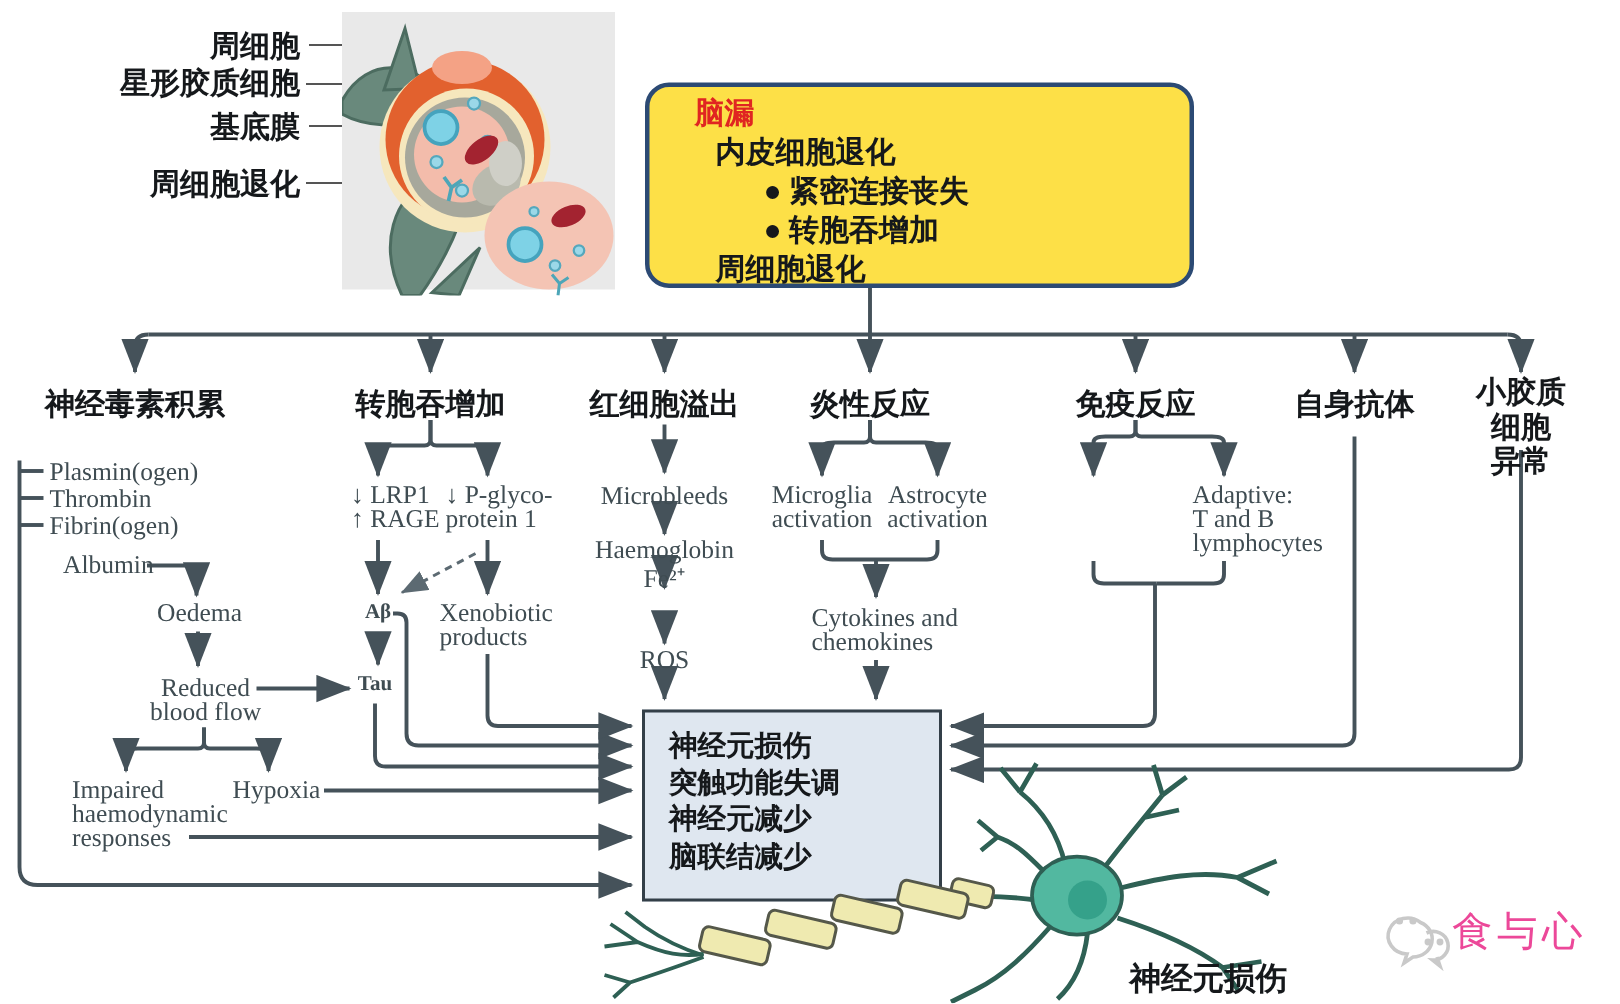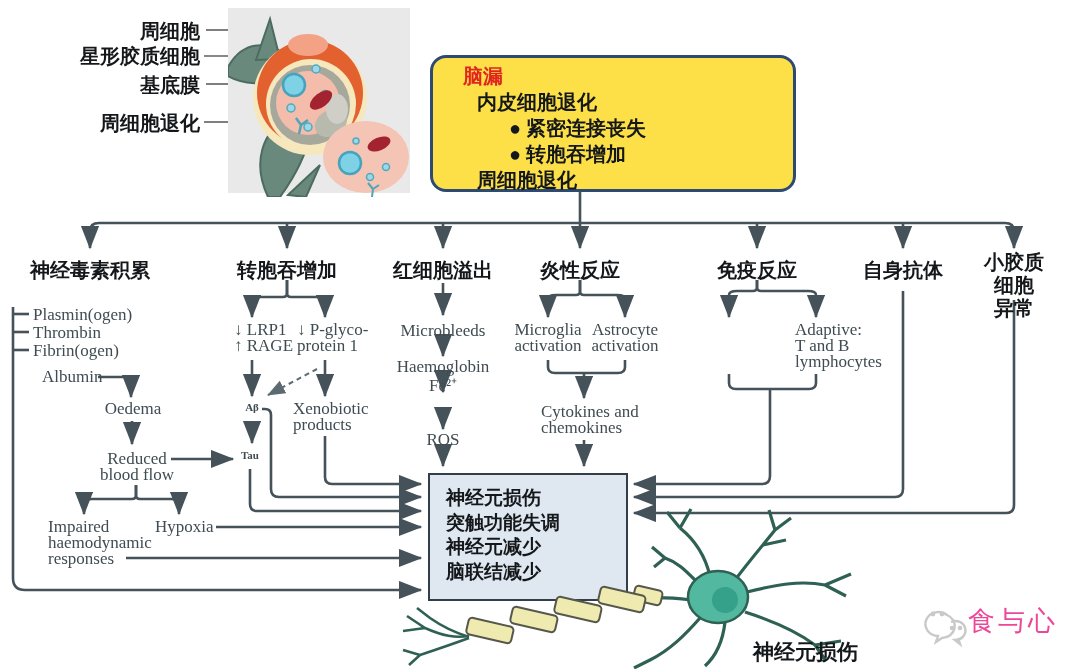--- a/index.html
+++ b/index.html
@@ -2,21 +2,21 @@
 <html><head>
 <meta charset="utf-8">
 <style>
   html,body{margin:0;padding:0;background:#fff;}
   #canvas{position:relative;width:1080px;height:669px;background:#fff;overflow:hidden;
           font-family:Liberation Serif, serif;}
   svg.layer{position:absolute;left:0;top:0;pointer-events:none;}
   .t{position:absolute;white-space:pre-line;}
   .cn{font-weight:700;color:#15181b;font-size:20px;line-height:23px;}
   .en{font-size:17px;line-height:16px;color:#3f4c52;}
-  .en-b{font-size:11px;font-weight:600;color:#3f4c52;}
+  .en-b{font-size:14px;font-weight:600;color:#3f4c52;}
   .cx{transform:translateX(-50%);text-align:center;}
   .vlabel{width:200px;text-align:right;left:0;}
   .hdr{text-align:center;}
   #leakBox{position:absolute;left:430px;top:55px;width:366px;height:137px;box-sizing:border-box;
            background:#fde047;border:3px solid #2c4a74;border-radius:16px;padding:5px 0 0 30px;}
   #leakBox .ln{font-size:20px;font-weight:700;line-height:26px;color:#15181b;}
   #leakBox .ttl{color:#e02521;}
   #leakBox .ind1{padding-left:14px;}
   #leakBox .ind2{padding-left:46px;}
   #outcomeBox{position:absolute;left:428px;top:473px;width:200px;height:128px;box-sizing:border-box;

